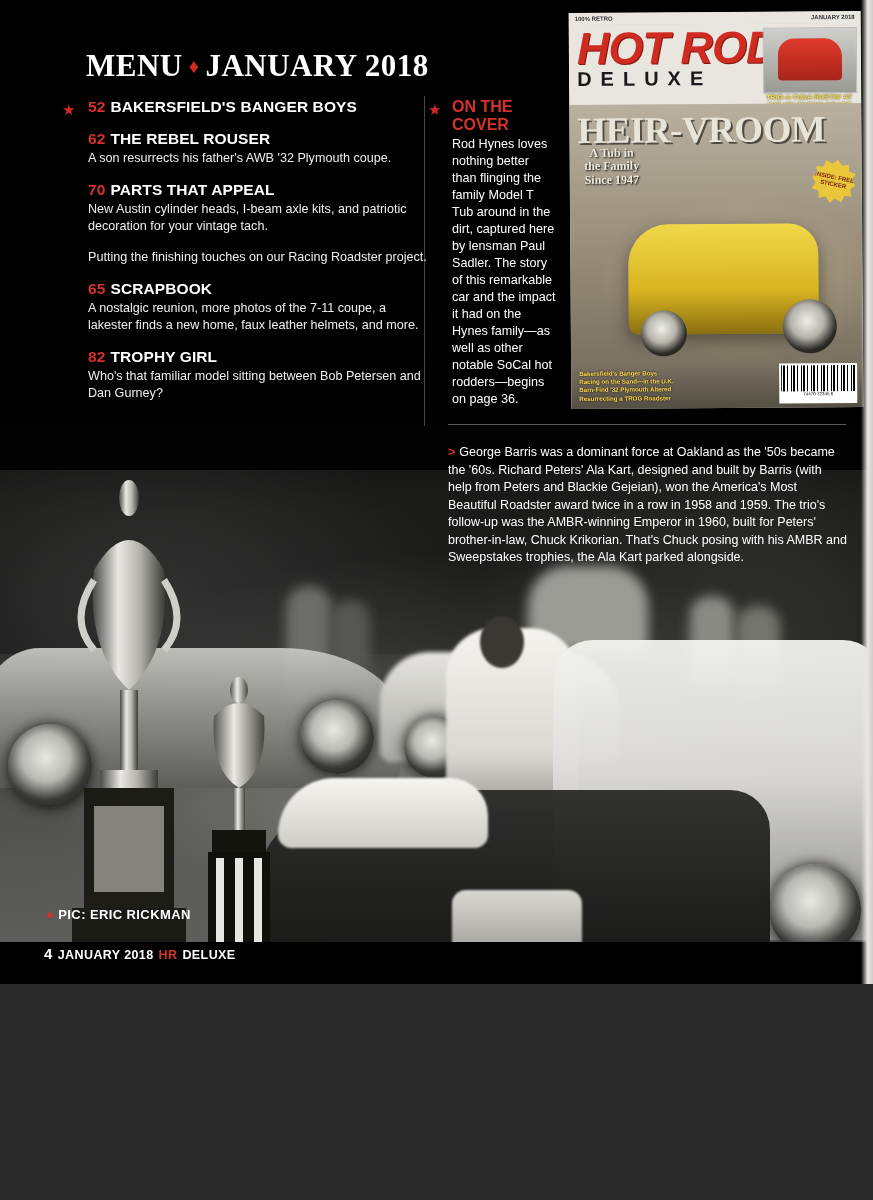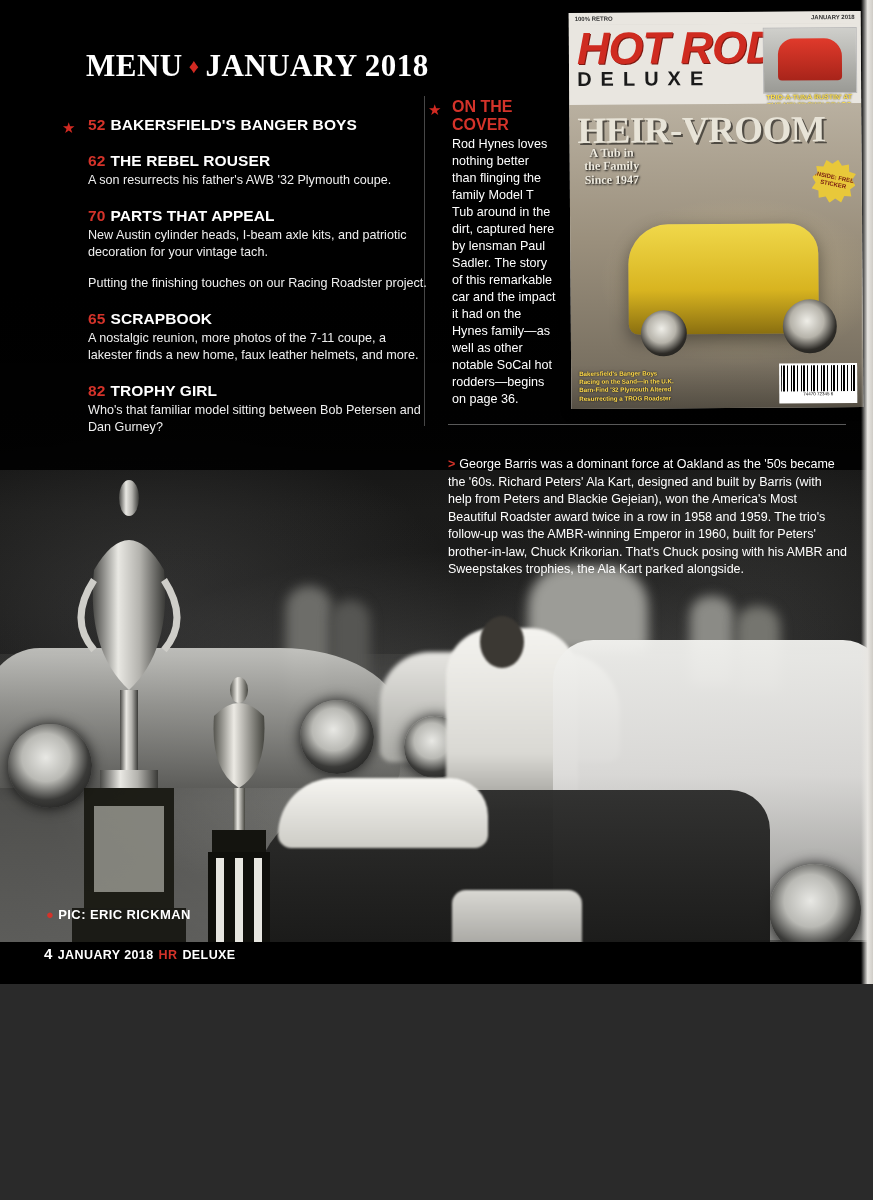--- a/index.html
+++ b/index.html
@@ -125,21 +125,20 @@
     padding-left: 26px;
     margin-bottom: 14px;
   }
   .toc-head {
     font-weight: bold;
     font-size: 15.5px;
     letter-spacing: 0.1px;
     line-height: 1.15;
     color: #fff;
     margin-bottom: 2px;
-    margin-top: 18px;
   }
   .toc-head .pg {
     color: #d4332a;
     margin-right: 5px;
   }
   .toc-desc {
     font-size: 12.6px;
     line-height: 1.36;
     color: #efefef;
   }
@@ -325,21 +324,21 @@
     background: repeating-linear-gradient(90deg, #000 0 1px, #fff 1px 2px, #000 2px 4px, #fff 4px 6px, #000 6px 7px, #fff 7px 10px);
   }
   .barcode .num {
     font-size: 4.5px;
     color: #000;
     text-align: center;
   }
   
   .caption-box {
     position: absolute;
-    left: 448px; top: 456px;
+    left: 448px; top: 444px;
     width: 400px;
     color: #fff;
   }
   .caption-text {
     font-size: 12.5px;
     line-height: 1.4;
   }
   .caption-text .arrow { color: #d4332a; font-weight: bold; margin-right: 4px; }
   .divider-v {
     position: absolute;

